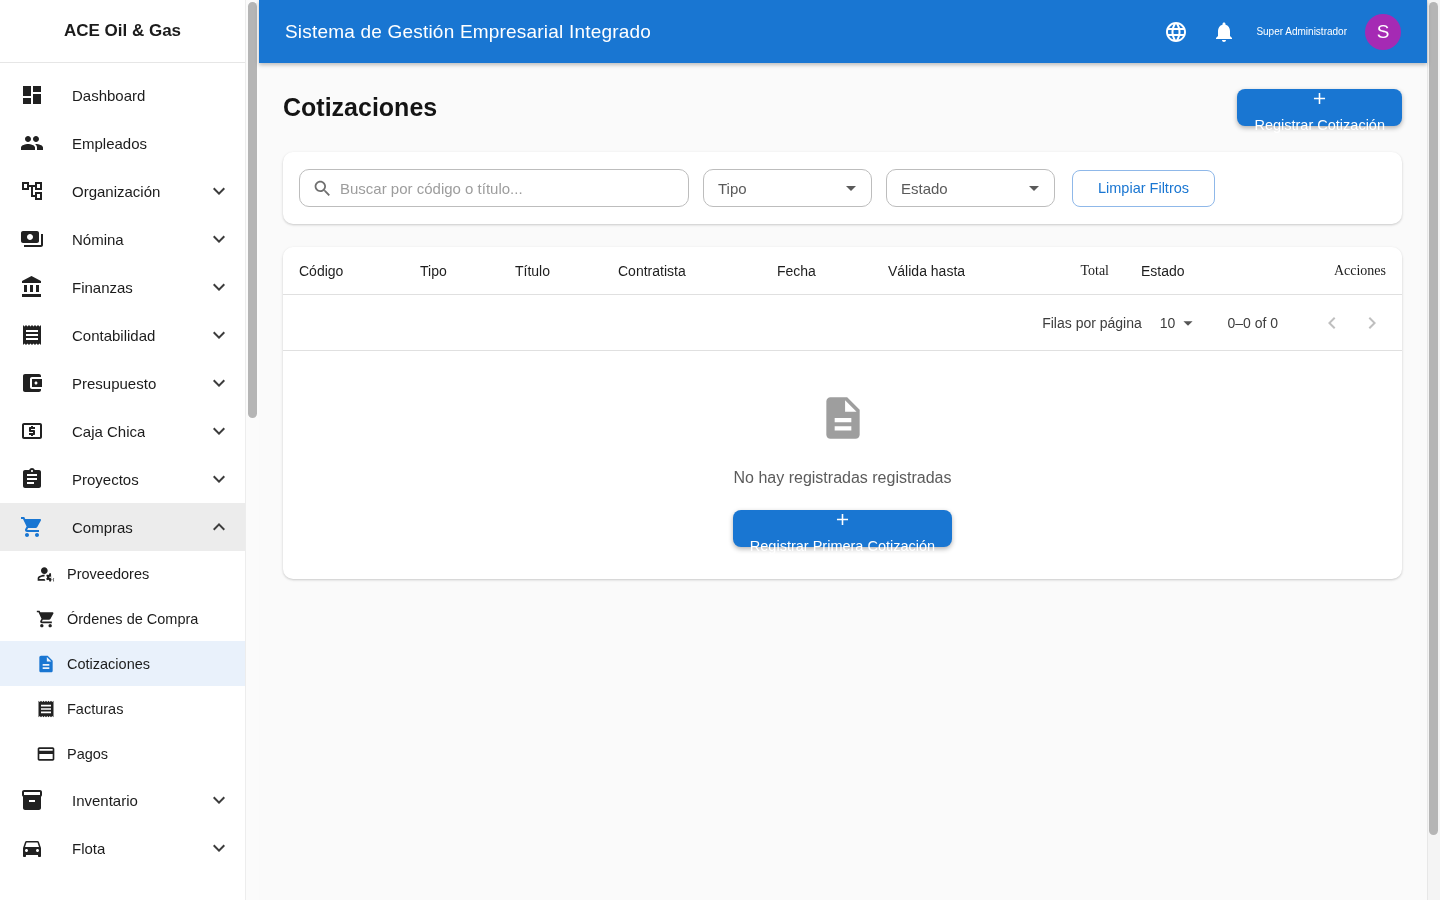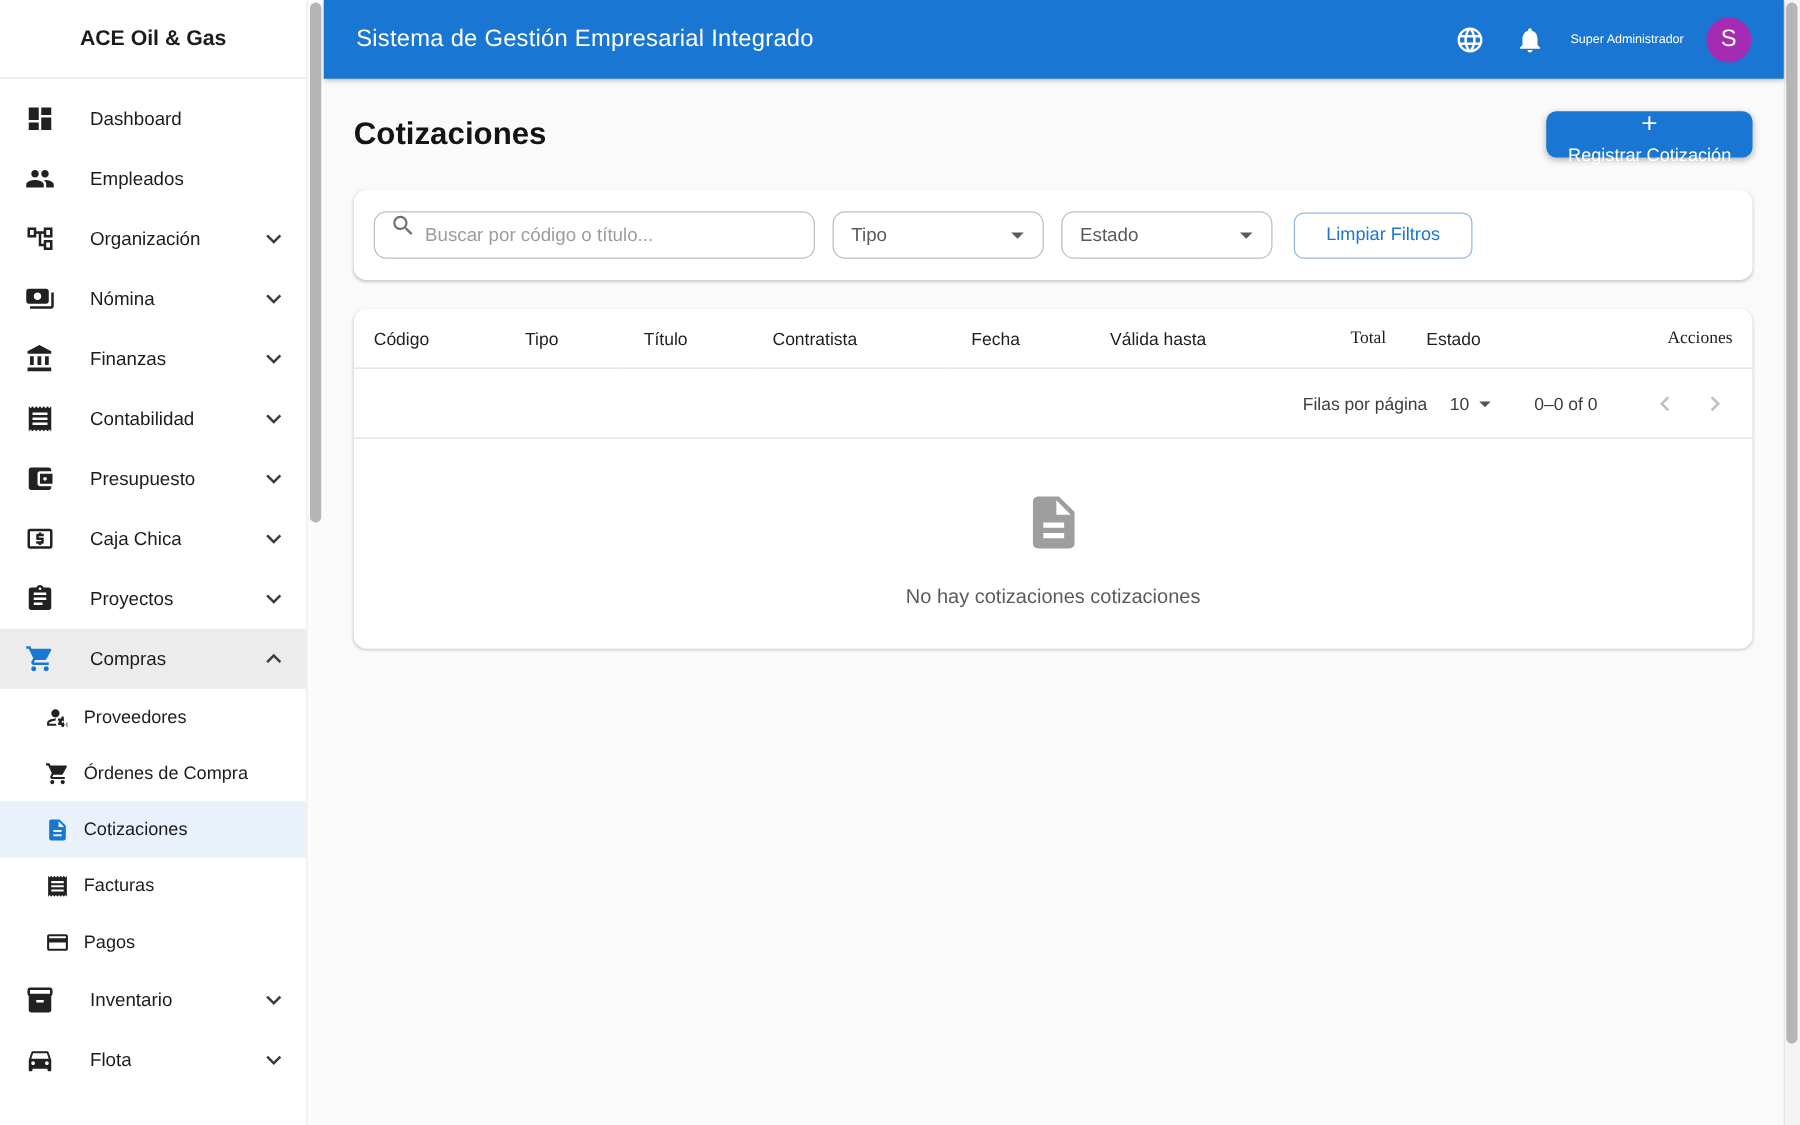--- a/index.html
+++ b/index.html
@@ -52,22 +52,22 @@
   .page-title{font-size:25px;font-weight:bold;color:#141414;}
   .btn-primary{display:inline-flex;align-items:center;gap:9px;background:var(--primary);color:#fff;
                border:none;border-radius:8px;height:37px;padding:0 17px;font-size:14.5px;
                font-family:inherit;cursor:pointer;box-shadow:0 2px 5px rgba(0,0,0,.3);flex-direction:column;}
   .btn-primary .ic{width:19px;height:19px;}
 
   .card{background:#fff;border-radius:10px;box-shadow:0 1px 3px rgba(0,0,0,.13),0 1px 2px rgba(0,0,0,.08);}
 
   
   .filters{display:flex;align-items:center;gap:14px;padding:17px 16px;margin-bottom:23px;}
-  .search-box{width:353px;height:38px;border:1px solid #bdbdbd;border-radius:10px;
-              display:flex;padding:0 12px;gap:7px;background:#fff;}
+  .search-box{width:390px;height:38px;border:1px solid #bdbdbd;border-radius:10px;
+              display:flex;align-items:center;padding:0 12px;gap:7px;background:#fff;}
   .search-box .ic{width:21px;height:21px;color:#6f6f6f;flex:none;}
   .search-box input{border:none;outline:none;flex:1;font-size:15px;font-family:inherit;color:#333;background:transparent;}
   .search-box input::placeholder{color:#9d9d9d;}
   .select-box{width:169px;height:38px;border:1px solid #bdbdbd;border-radius:10px;background:#fff;
               display:flex;align-items:center;padding:0 8px 0 14px;font-size:15px;color:#5a5a5a;cursor:pointer;}
   .select-box .caret{margin-left:auto;width:24px;height:24px;color:#5a5a5a;}
   .btn-outline{margin-left:3px;height:37px;padding:0 25px;border:1px solid #8fb8e9;border-radius:8px;
                background:#fff;color:var(--primary);font-size:14.5px;font-family:inherit;cursor:pointer;}
 
   
@@ -432,21 +432,29 @@
                   <path d="M10 6L8.59 7.41 13.17 12l-4.58 4.59L10 18l6-6z"></path>
                 </svg>
               </span>
             </button>
         </div>
 
         <div class="empty">
           <svg class="doc" viewBox="0 0 24 24" width="50" height="50" fill="currentColor" style="margin:0 auto;color:#9e9e9e;">
               <path d="M14 2H6c-1.1 0-1.99.9-1.99 2L4 20c0 1.1.89 2 2 2h12c1.1 0 2-.9 2-2V8l-6-6zm2 16H8v-2h8v2zm0-4H8v-2h8v2zm-3-5V3.5L18.5 9H13z"></path>
             </svg>
-          <div class="empty-msg">No hay cotizaciones cotizaciones</div>
+          <div class="empty-msg">No hay registradas registradas</div>
+          <button class="btn-primary">
+            <span class="ic">
+                <svg viewBox="0 0 24 24" width="19" height="19" fill="currentColor">
+                  <path d="M19 13h-6v6h-2v-6H5v-2h6V5h2v6h6v2z"></path>
+                </svg>
+              </span>
+            <span>Registrar Primera Cotización</span>
+          </button>
         </div>
       </div>
 
     </div>
   </div>
 
   <div class="page-scroll">
     <div class="thumb"></div>
   </div>
 

